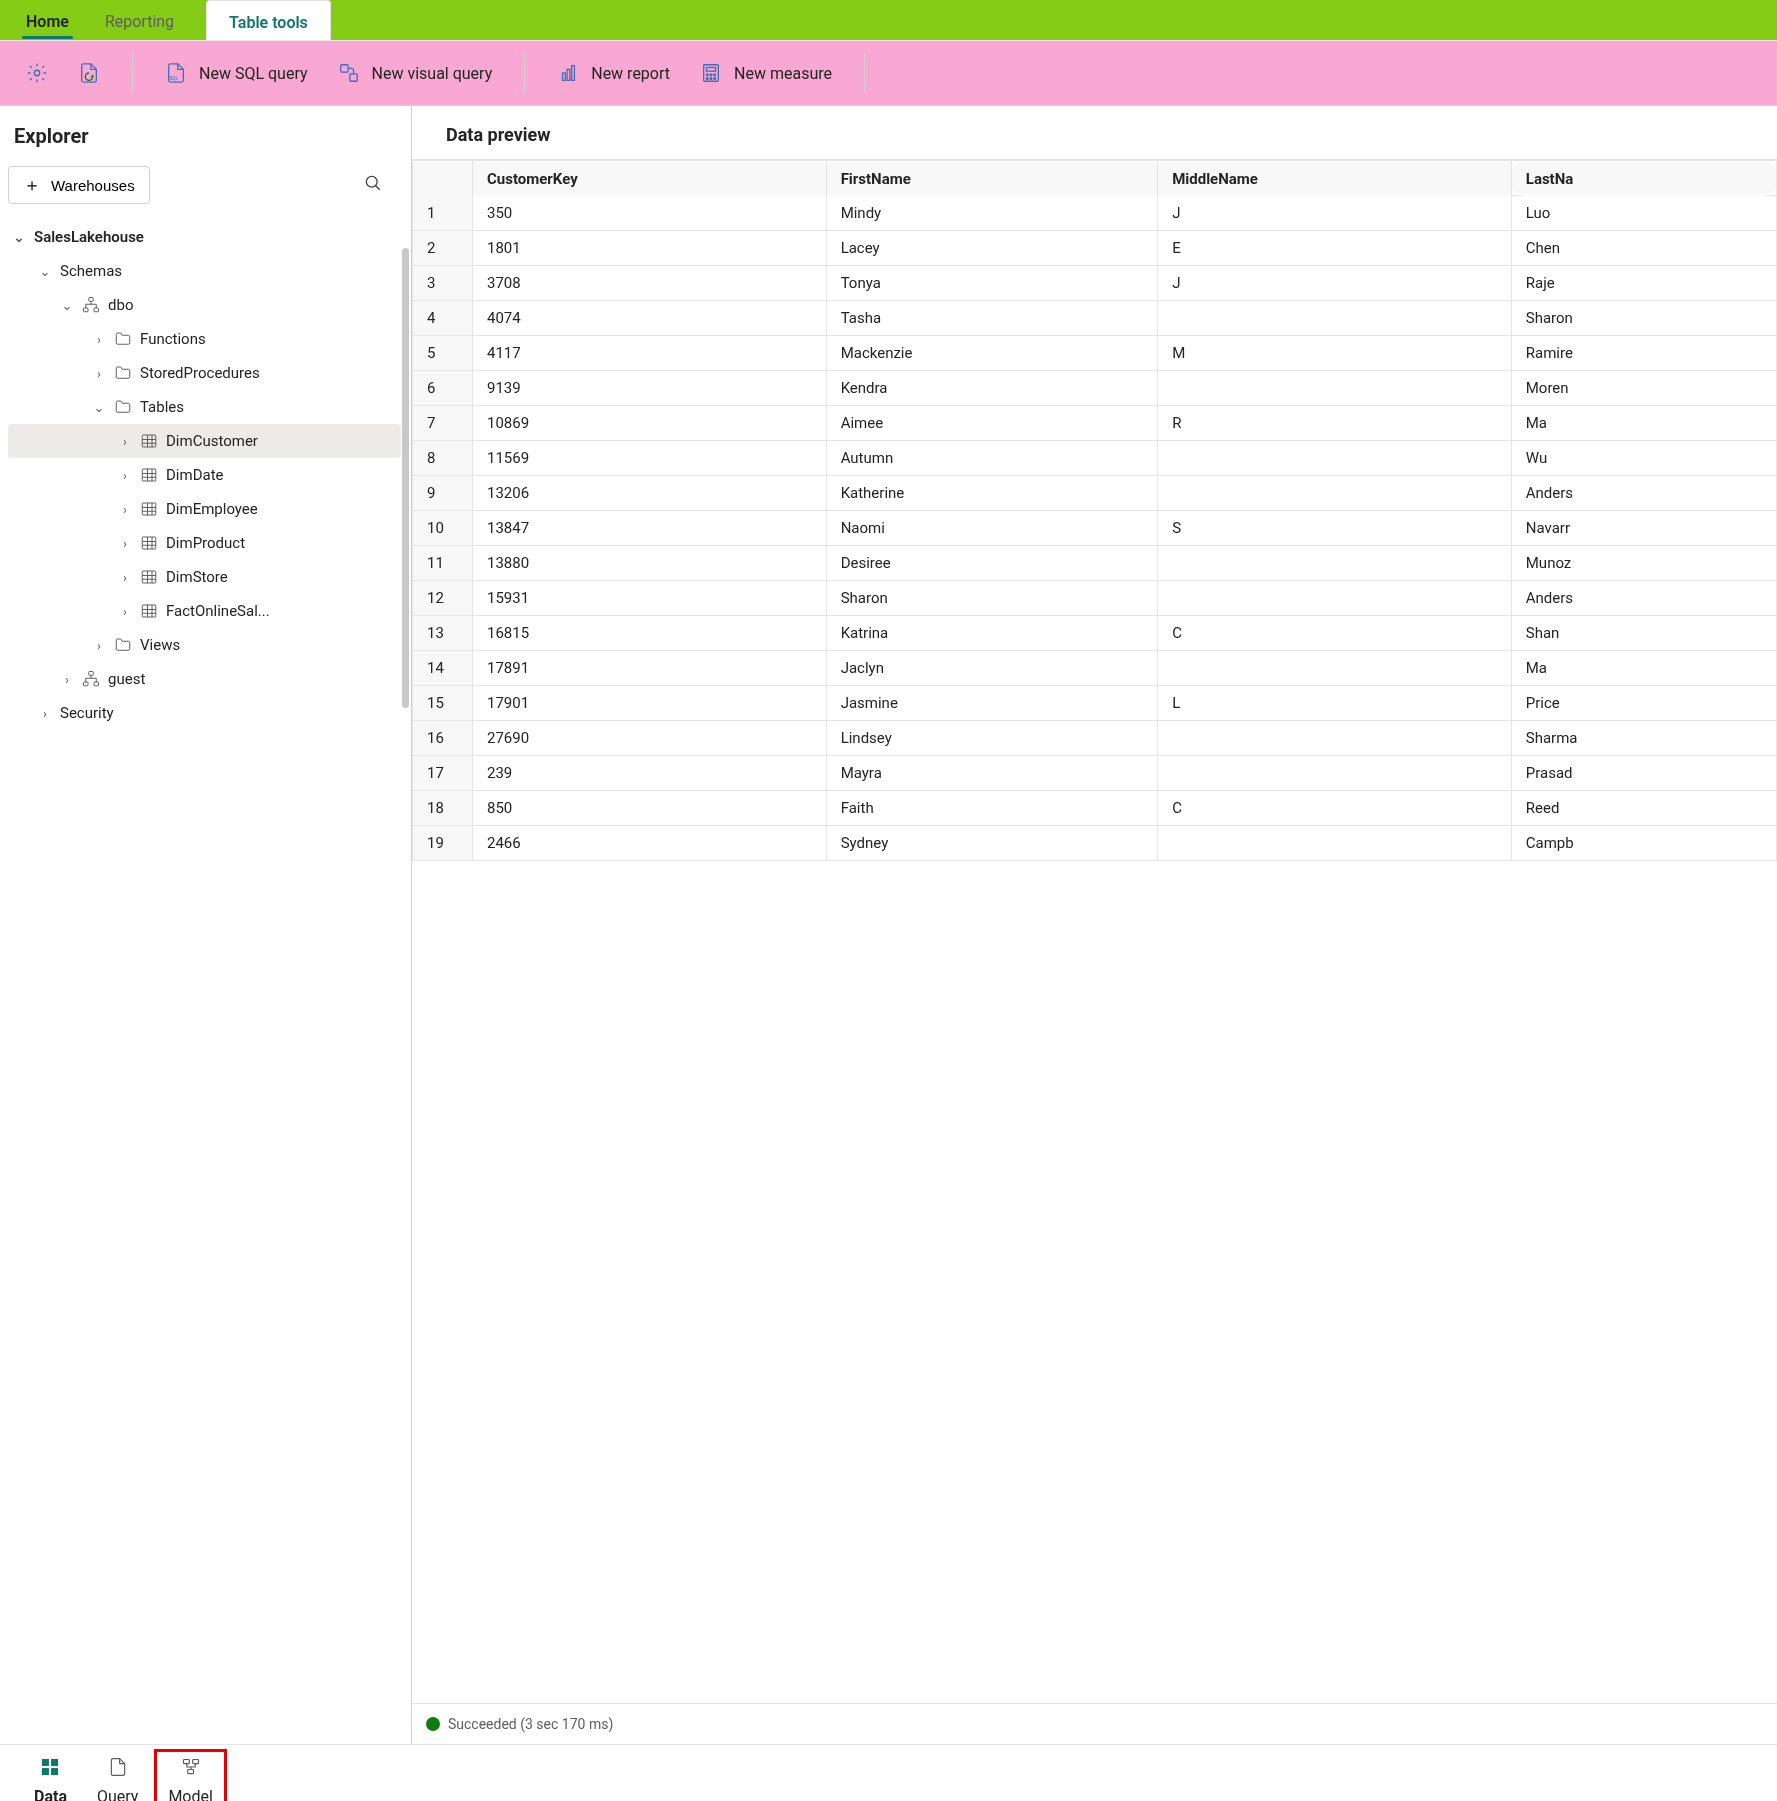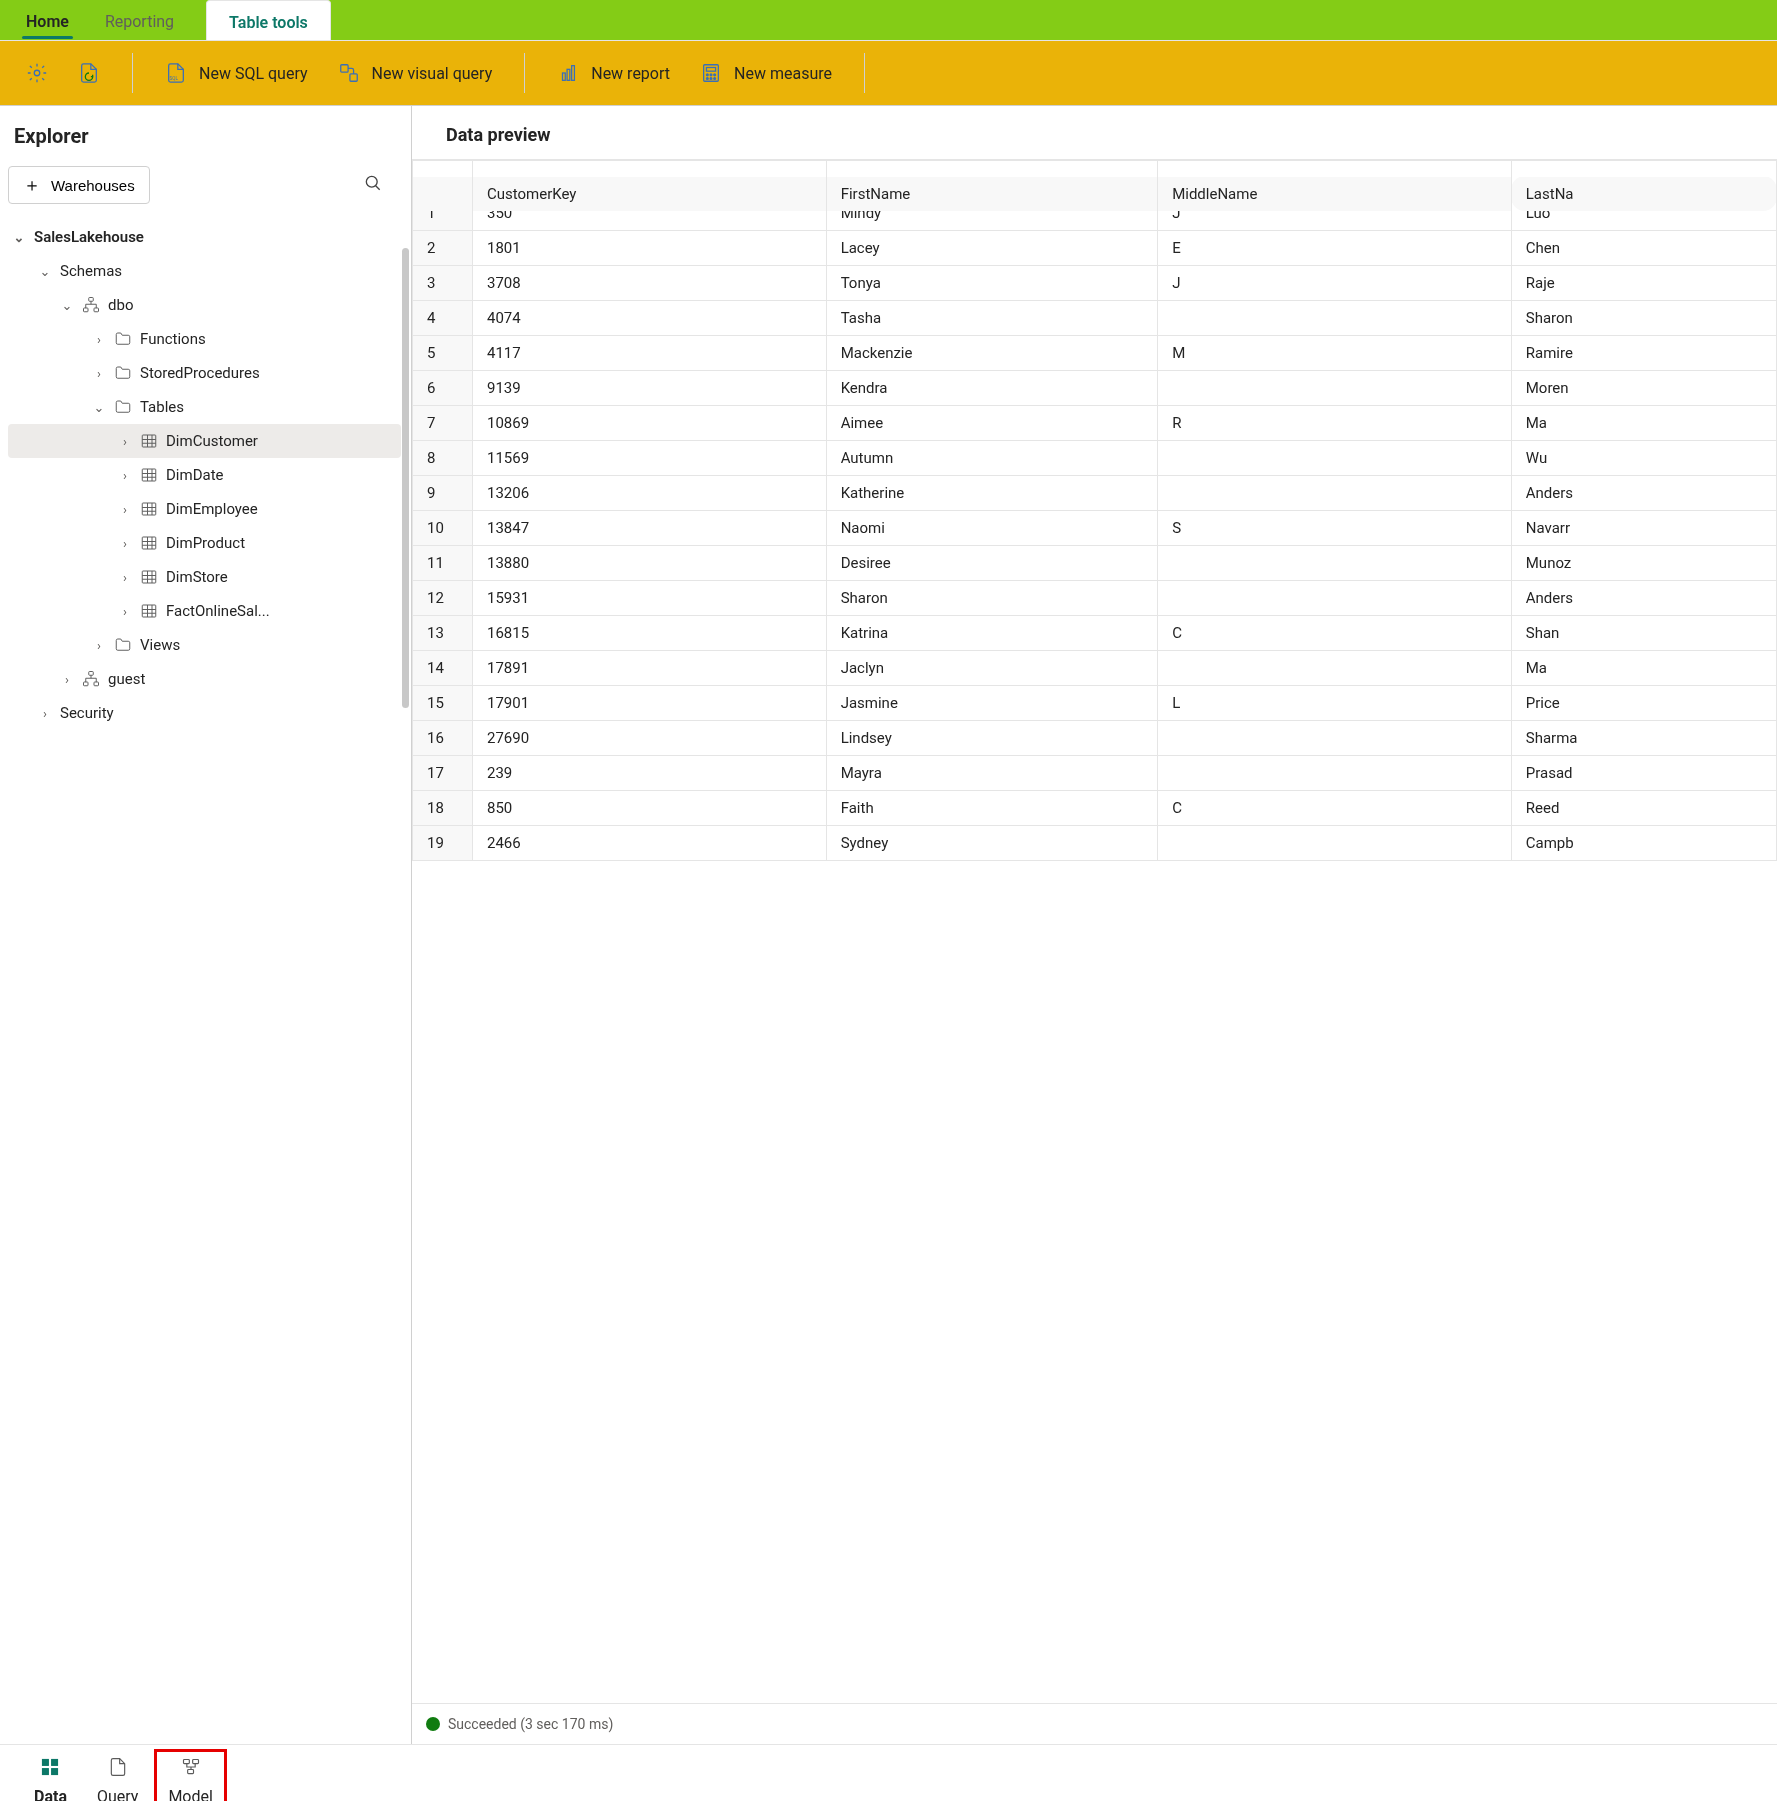--- a/index.html
+++ b/index.html
@@ -38,21 +38,21 @@
     color: var(--teal); font-weight:600;
     background:#fff; padding-left:22px; padding-right:22px;
     border:1px solid var(--border); border-bottom:none;
     border-radius:4px 4px 0 0;
     margin-bottom:-1px;
   }
 
   
   .toolbar {
     display:flex; align-items:center; gap:26px;
-    padding:12px 24px; background:#eab308;
+    padding:12px 24px; background:#f9a8d4;
     border-top:1px solid var(--border);
     border-bottom:1px solid var(--border-dark);
   }
   .tb-btn {
     display:flex; align-items:center; gap:12px;
     color:var(--text); font-size:16px; cursor:pointer;
     padding:4px 2px;
   }
   .tb-ico { width:22px; height:22px; display:flex; align-items:center; justify-content:center; }
   .tb-ico svg { width:22px; height:22px; stroke:#3b6fb6; fill:none; stroke-width:1.4; }
@@ -94,22 +94,22 @@
   
   .preview { flex:1; display:flex; flex-direction:column; overflow:hidden; }
   .preview h3 { margin:18px 0 14px 34px; font-size:18px; font-weight:700; }
   .grid-wrap { flex:1; overflow:auto; border-top:1px solid var(--border); }
   table.grid { border-collapse:collapse; font-size:15px; width:max-content; min-width:100%; }
   .grid th, .grid td {
     border:1px solid var(--border); padding:8px 14px; text-align:left;
     white-space:nowrap;
   }
   .grid thead th {
-    background:var(--header-bg); font-weight:400; color:var(--text);
-    position:sticky; top:16px;
+    background:var(--header-bg); font-weight:700; color:var(--text);
+    position:sticky; top:1px;
   }
   .grid th.rownum, .grid td.rownum {
     background:var(--header-bg); width:60px; min-width:60px; text-align:left;
     color:var(--text);
   }
   .grid th.corner { background:var(--header-bg); }
   .col-w-key { min-width:160px; }
   .col-w-fn { min-width:150px; }
   .col-w-mn { min-width:160px; }
   .col-w-ln { min-width:120px;border-radius:14px; }

